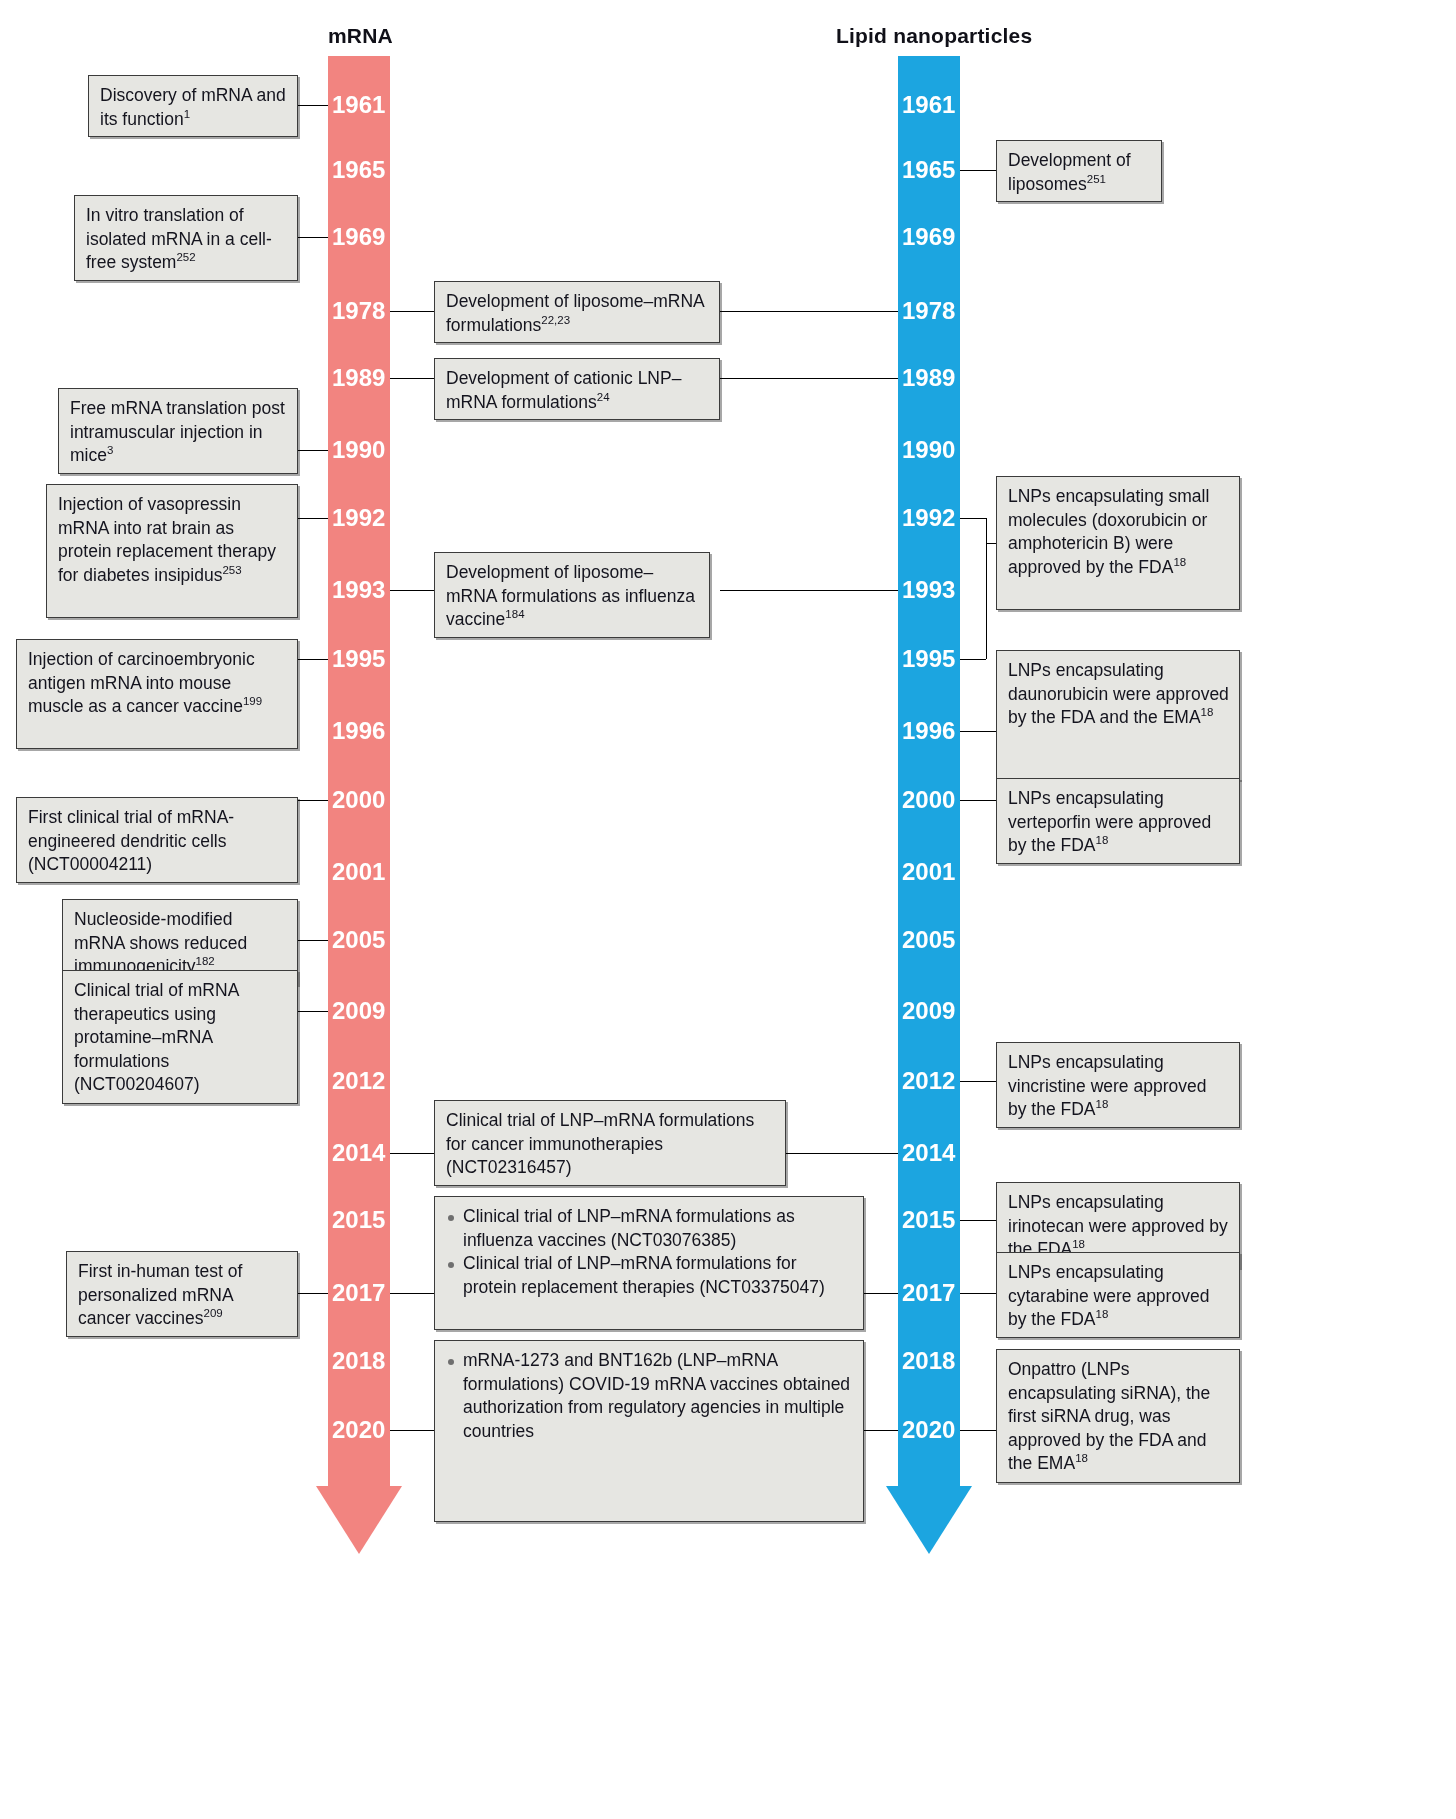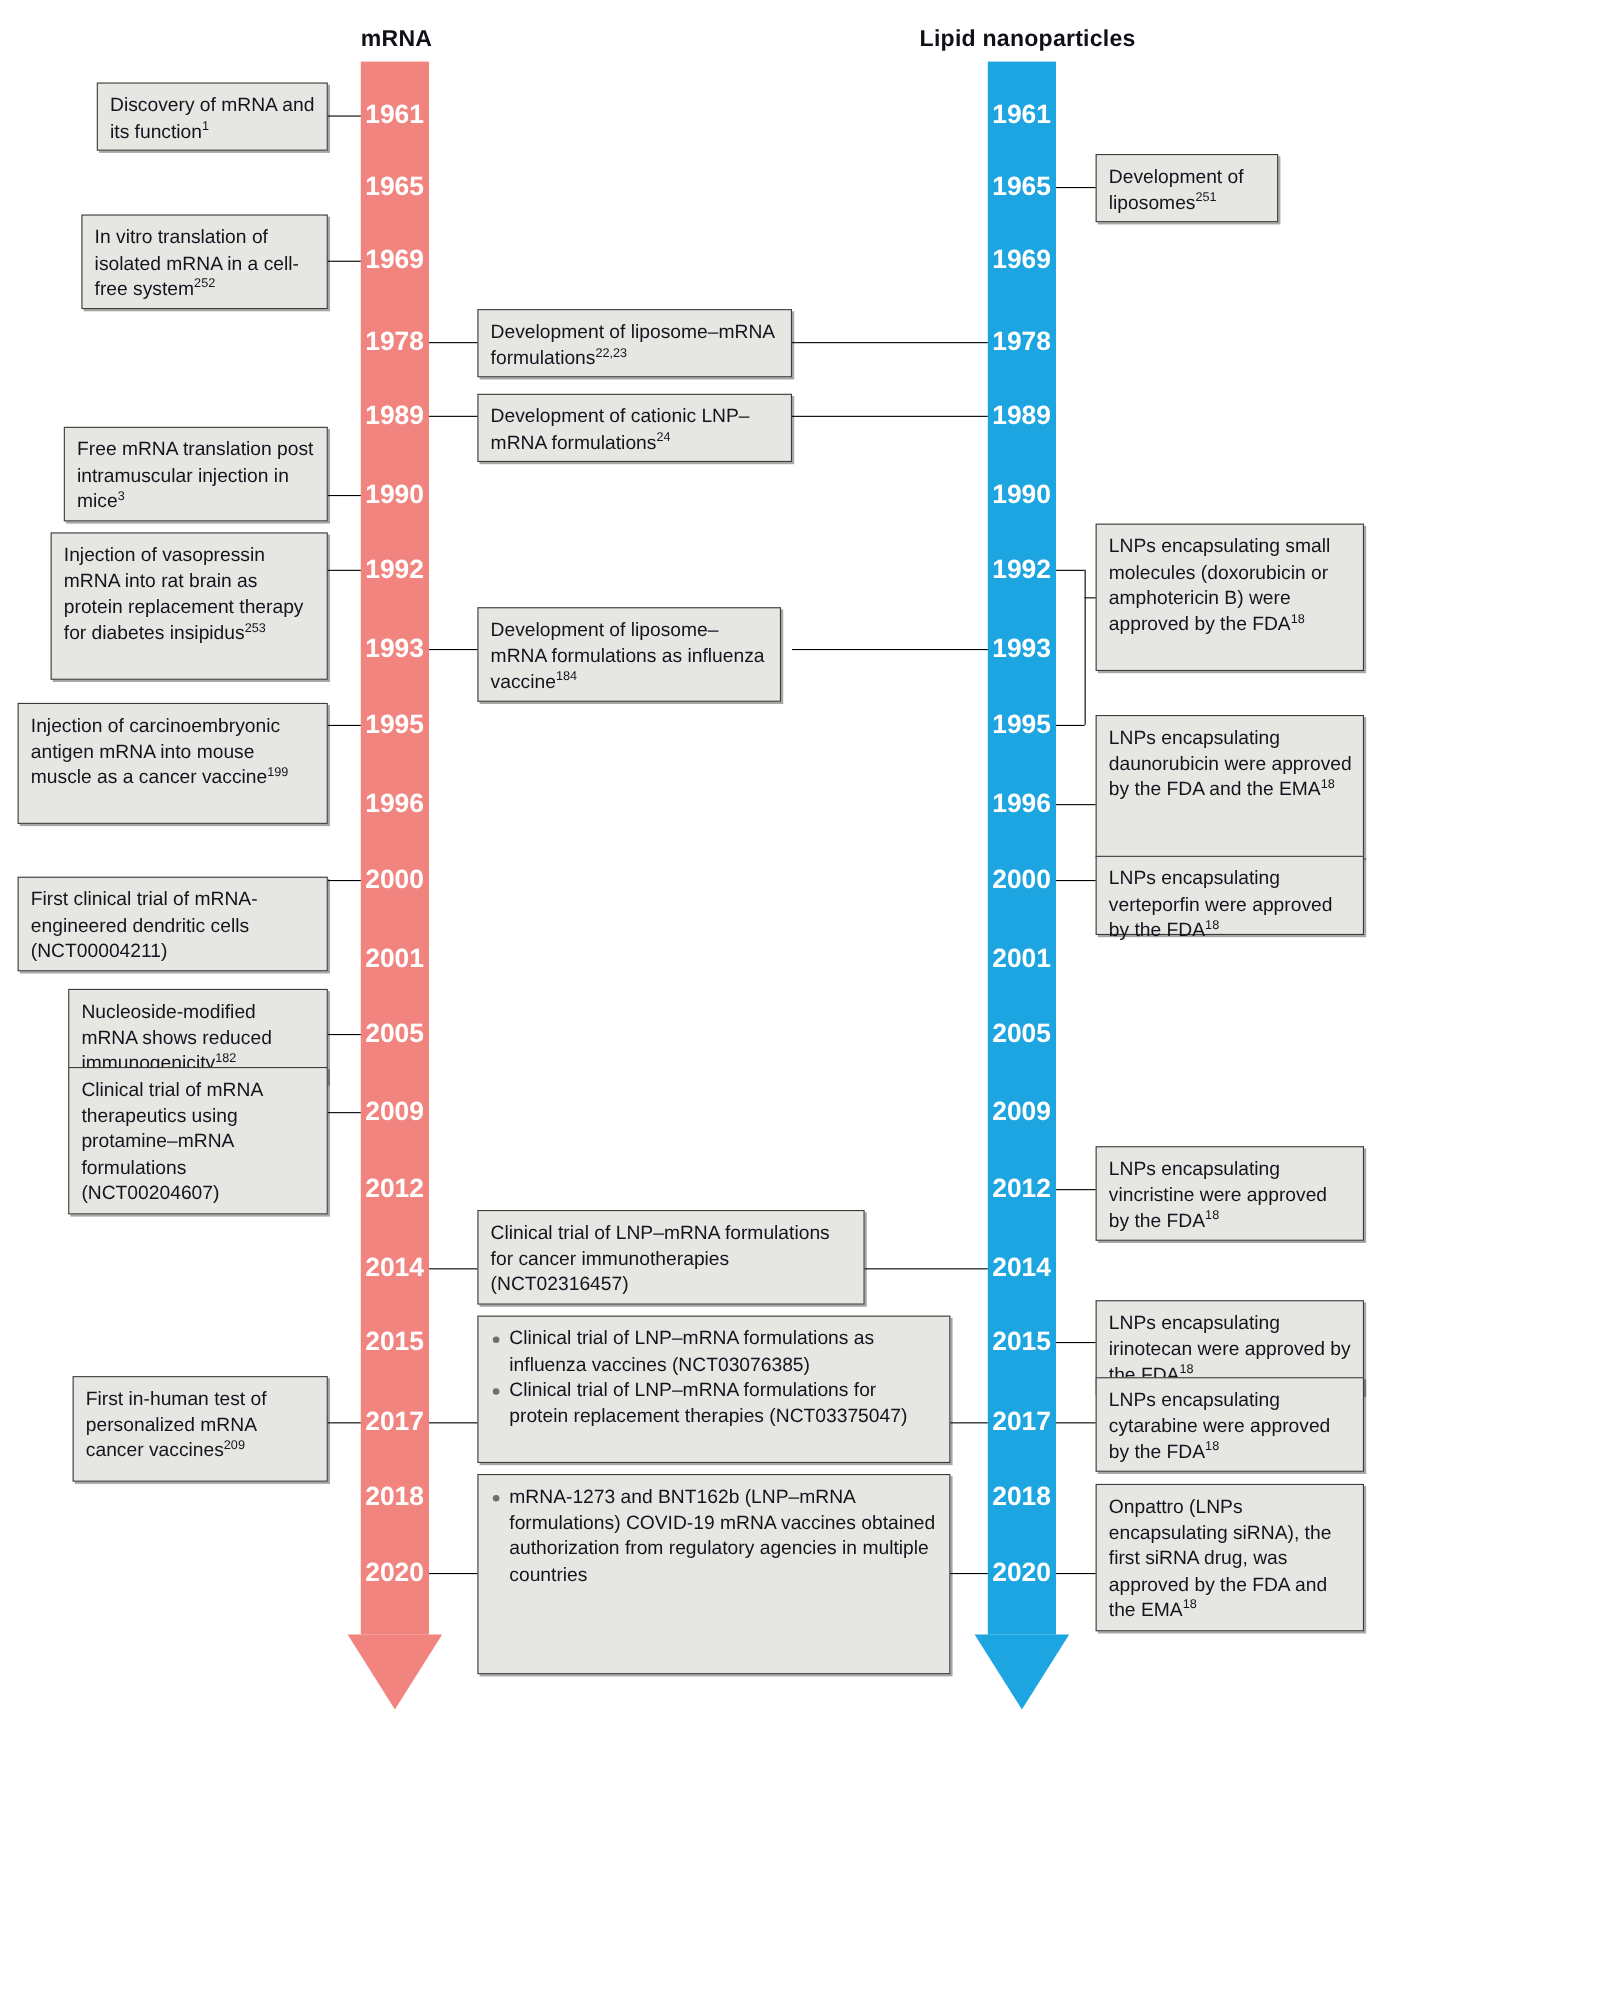--- a/index.html
+++ b/index.html
@@ -165,21 +165,21 @@
       </div>
       <div class="lead" style="left: 298px; top: 800px; width: 30px;"></div>
       <div class="tbox" style="left: 62px; top: 899px; width: 236px; height: 86px;">
         <p>Nucleoside-modified mRNA shows reduced immunogenicity<sup>182</sup></p>
       </div>
       <div class="lead" style="left: 298px; top: 940px; width: 30px;"></div>
       <div class="tbox" style="left: 62px; top: 970px; width: 236px; height: 134px;">
         <p>Clinical trial of mRNA therapeutics using protamine–mRNA formulations (NCT00204607)</p>
       </div>
       <div class="lead" style="left: 298px; top: 1011px; width: 30px;"></div>
-      <div class="tbox" style="left: 66px; top: 1251px; width: 232px; height: 96px;">
+      <div class="tbox" style="left: 66px; top: 1251px; width: 232px; height: 86px;">
         <p>First in-human test of personalized mRNA cancer vaccines<sup>209</sup></p>
       </div>
       <div class="lead" style="left: 298px; top: 1293px; width: 30px;"></div>
       <div class="tbox" style="left: 434px; top: 281px; width: 286px; height: 62px;">
         <p>Development of liposome–mRNA formulations<sup>22,23</sup></p>
       </div>
       <div class="lead" style="left: 390px; top: 311px; width: 44px;"></div>
       <div class="lead" style="left: 720px; top: 311px; width: 178px;"></div>
       <div class="tbox" style="left: 434px; top: 358px; width: 286px; height: 62px;">
         <p>Development of cationic LNP–mRNA formulations<sup>24</sup></p>
@@ -219,21 +219,21 @@
         <p>LNPs encapsulating small molecules (doxorubicin or amphotericin B) were approved by the FDA<sup>18</sup></p>
       </div>
       <div class="lead" style="left: 960px; top: 518px; width: 26px;"></div>
       <div class="lead" style="left: 960px; top: 659px; width: 26px;"></div>
       <div class="vlead" style="left: 986px; top: 518px; height: 141px;"></div>
       <div class="lead" style="left: 986px; top: 543px; width: 10px;"></div>
       <div class="tbox" style="left: 996px; top: 650px; width: 244px; height: 130px;">
         <p>LNPs encapsulating daunorubicin were approved by the FDA and the EMA<sup>18</sup></p>
       </div>
       <div class="lead" style="left: 960px; top: 731px; width: 36px;"></div>
-      <div class="tbox" style="left: 996px; top: 778px; width: 244px; height: 72px;">
+      <div class="tbox" style="left: 996px; top: 778px; width: 244px; height: 86px;">
         <p>LNPs encapsulating verteporfin were approved by the FDA<sup>18</sup></p>
       </div>
       <div class="lead" style="left: 960px; top: 800px; width: 36px;"></div>
       <div class="tbox" style="left: 996px; top: 1042px; width: 244px; height: 86px;">
         <p>LNPs encapsulating vincristine were approved by the FDA<sup>18</sup></p>
       </div>
       <div class="lead" style="left: 960px; top: 1081px; width: 36px;"></div>
       <div class="tbox" style="left: 996px; top: 1182px; width: 244px; height: 86px;">
         <p>LNPs encapsulating irinotecan were approved by the FDA<sup>18</sup></p>
       </div>

